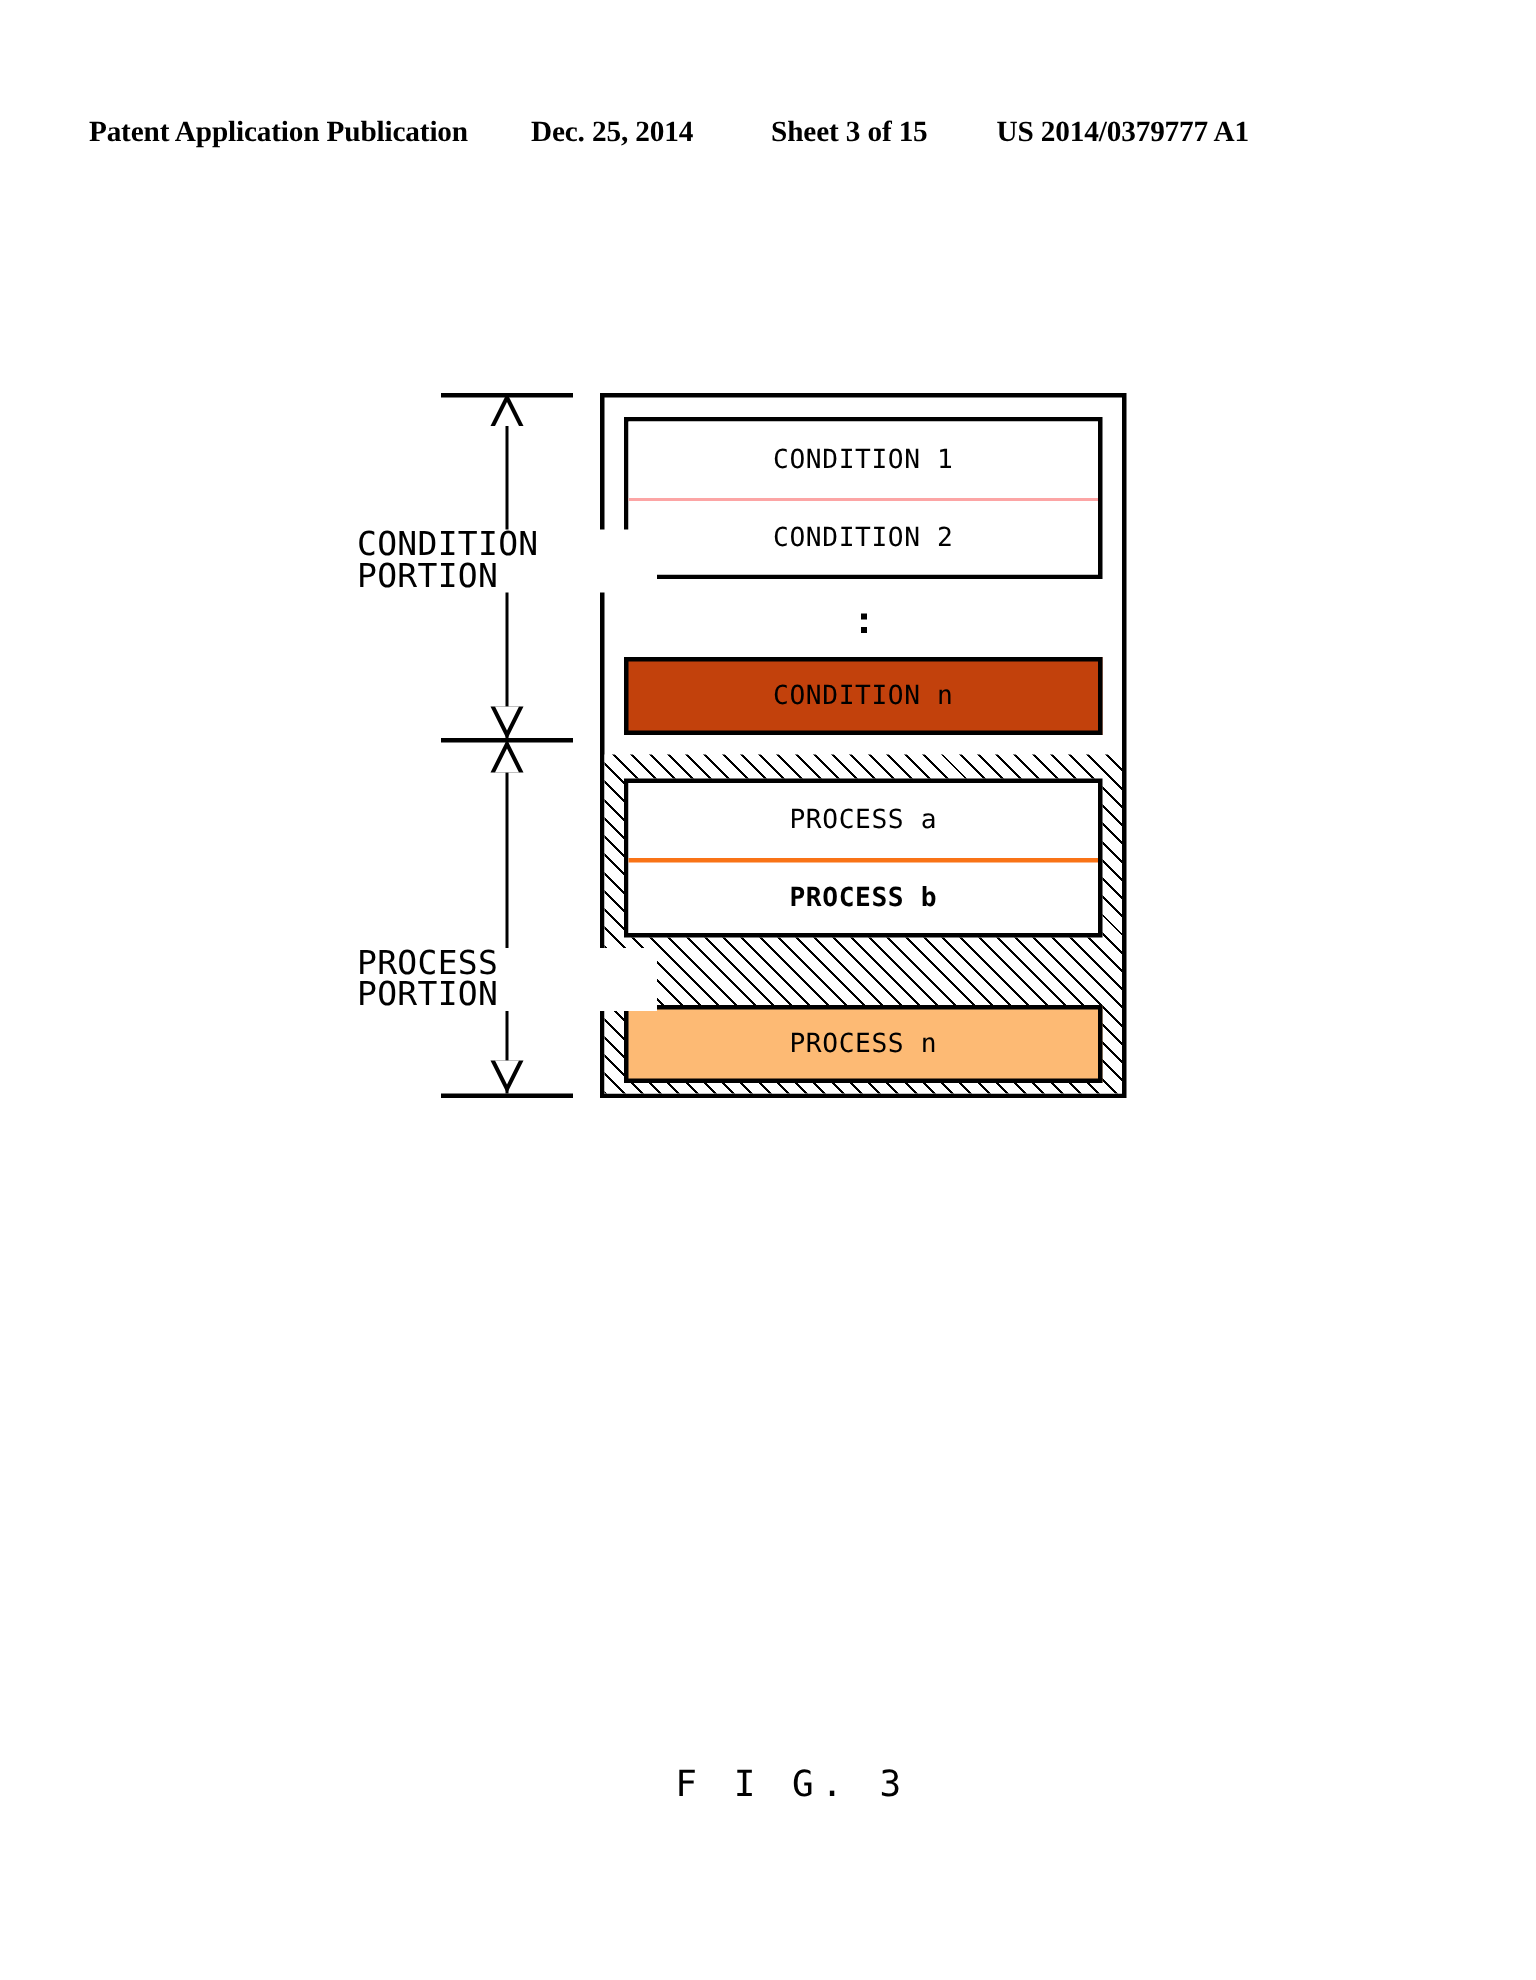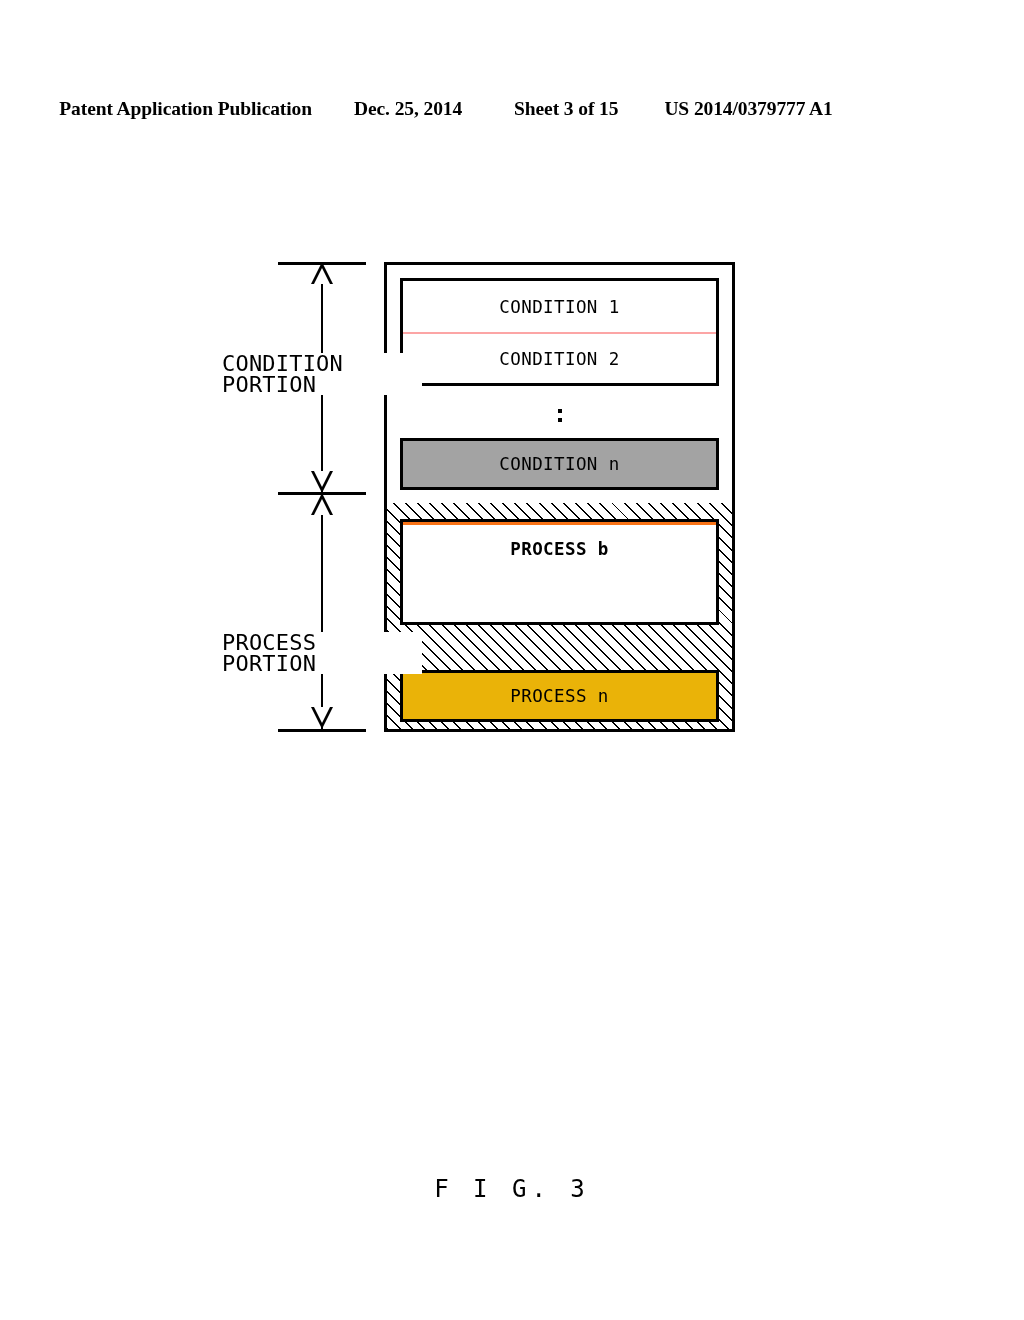--- a/index.html
+++ b/index.html
@@ -14,41 +14,41 @@
     position: relative;
     font-family: "Liberation Sans", sans-serif;
     color: #000000;
     overflow: hidden;
   }
 
   
   .page-header {
     position: absolute;
     left: 0;
-    top: 94px;
+    top: 74px;
     width: 892px;
     height: 30px;
     display: flex;
     align-items: center;
     justify-content: center;
     font-family: "Liberation Serif", serif;
     font-weight: bold;
     font-size: 19.5px;
     letter-spacing: -0.1px;
     white-space: nowrap;
   }
   .page-header .hdr-pub { margin-right: 42px; }
   .page-header .hdr-date { margin-right: 28px; }
   .page-header .hdr-sheet { margin-right: 46px; margin-left: 24px; }
   .page-header .hdr-num { }
 
   
   #figure {
     position: absolute;
-    left: 0;
+    left: 16px;
     top: 0;
     width: 896px;
     height: 1320px;
   }
 
   
   .outer-frame {
     position: absolute;
     left: 384px;
     top: 262px;
@@ -91,21 +91,21 @@
   .cond-cell.divider { border-top: 2px solid #fca5a5; }
 
   .cond-n {
     position: absolute;
     left: 400px;
     top: 438px;
     width: 319px;
     height: 52px;
     border: 3px solid #000;
     box-sizing: border-box;
-    background: #a3a3a3;
+    background: #c2410c;
     display: flex;
     align-items: center;
     justify-content: center;
   }
 
   .ellipsis-dots {
     position: absolute;
     left: 400px;
     top: 398px;
     width: 319px;
@@ -159,21 +159,21 @@
   .proc-cell.divider { border-top: 3px solid #f97316; font-weight: bold; }
 
   .proc-n {
     position: absolute;
     left: 400px;
     top: 670px;
     width: 319px;
     height: 52px;
     border: 3px solid #000;
     box-sizing: border-box;
-    background: #eab308;
+    background: #fdba74;
     display: flex;
     align-items: center;
     justify-content: center;
   }
 
   .box-label {
     font-family: "DejaVu Sans Mono", "Liberation Mono", monospace;
     font-size: 17.5px;
     letter-spacing: 0.4px;
     color: #000;
@@ -292,20 +292,23 @@
   </div>
 
   <div class="cond-n">
     <span class="box-label">CONDITION n</span>
   </div>
 
   <div class="process-region">
   </div>
 
   <div class="proc-stack">
+    <div class="proc-cell">
+      <span class="box-label">PROCESS a</span>
+    </div>
     <div class="proc-cell divider">
       <span class="box-label">PROCESS b</span>
     </div>
   </div>
 
   <div class="proc-n">
     <span class="box-label">PROCESS n</span>
   </div>
 
   <div class="tick tick-top"></div>

